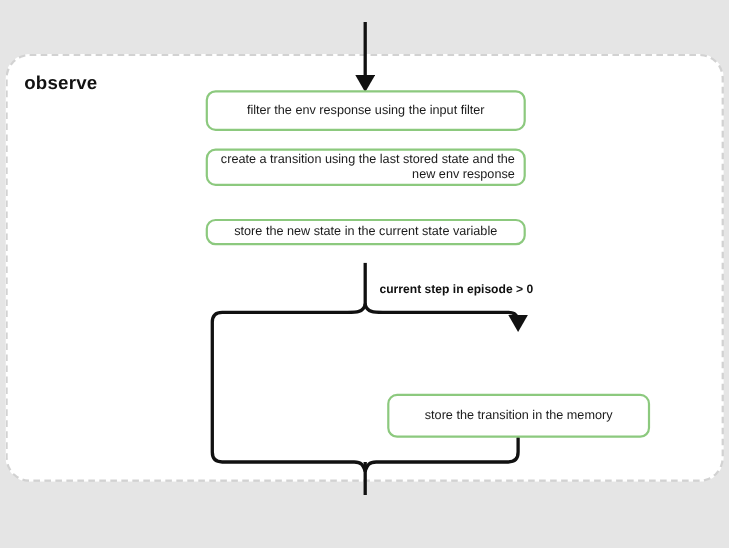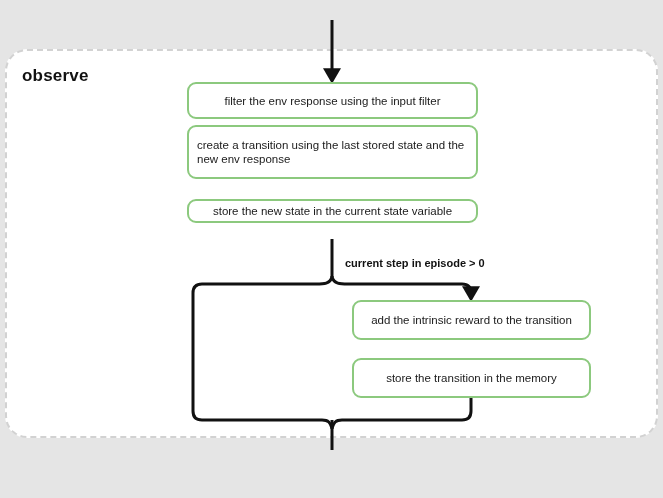--- a/index.html
+++ b/index.html
@@ -44,28 +44,28 @@
   
   .node {
     position: absolute;
     box-sizing: border-box;
     background: #ffffff;
     border: 2.5px solid #8cc97e;
     border-radius: 9px;
     display: flex;
     align-items: center;
     justify-content: center;
-    text-align: left;
+    text-align: right;
     color: #1a1a1a;
     font-size: 11.5px;
     line-height: 14px;
     padding: 2px 8px;
   }
   .node-1 { left: 187px; top: 82px;  width: 291px; height: 37px; }
-  .node-2 { left: 187px; top: 125px; width: 291px; height: 54px; }
+  .node-2 { left: 187px; top: 135px; width: 291px; height: 34px; }
   .node-3 { left: 187px; top: 199px; width: 291px; height: 24px; }
   .node-4 { left: 352px; top: 300px; width: 239px; height: 40px; }
   .node-5 { left: 352px; top: 358px; width: 239px; height: 40px; }
 
   .cond-label {
     position: absolute;
     left: 345px;
     top: 257px;
     font-size: 11px;
     font-weight: bold;
@@ -109,19 +109,18 @@
   </svg>
 
   <div class="group-title">observe</div>
 
   <div class="node node-1">filter the env response using the input filter</div>
 
   <div class="node node-2">create a transition using the last stored state and the new env response</div>
 
   <div class="node node-3">store the new state in the current state variable</div>
 
-  <div class="node node-4">add the intrinsic reward to the transition</div>
 
   <div class="node node-5">store the transition in the memory</div>
 
   <div class="cond-label">current step in episode &gt; 0</div>
 
 </div>
 
 </body></html>

